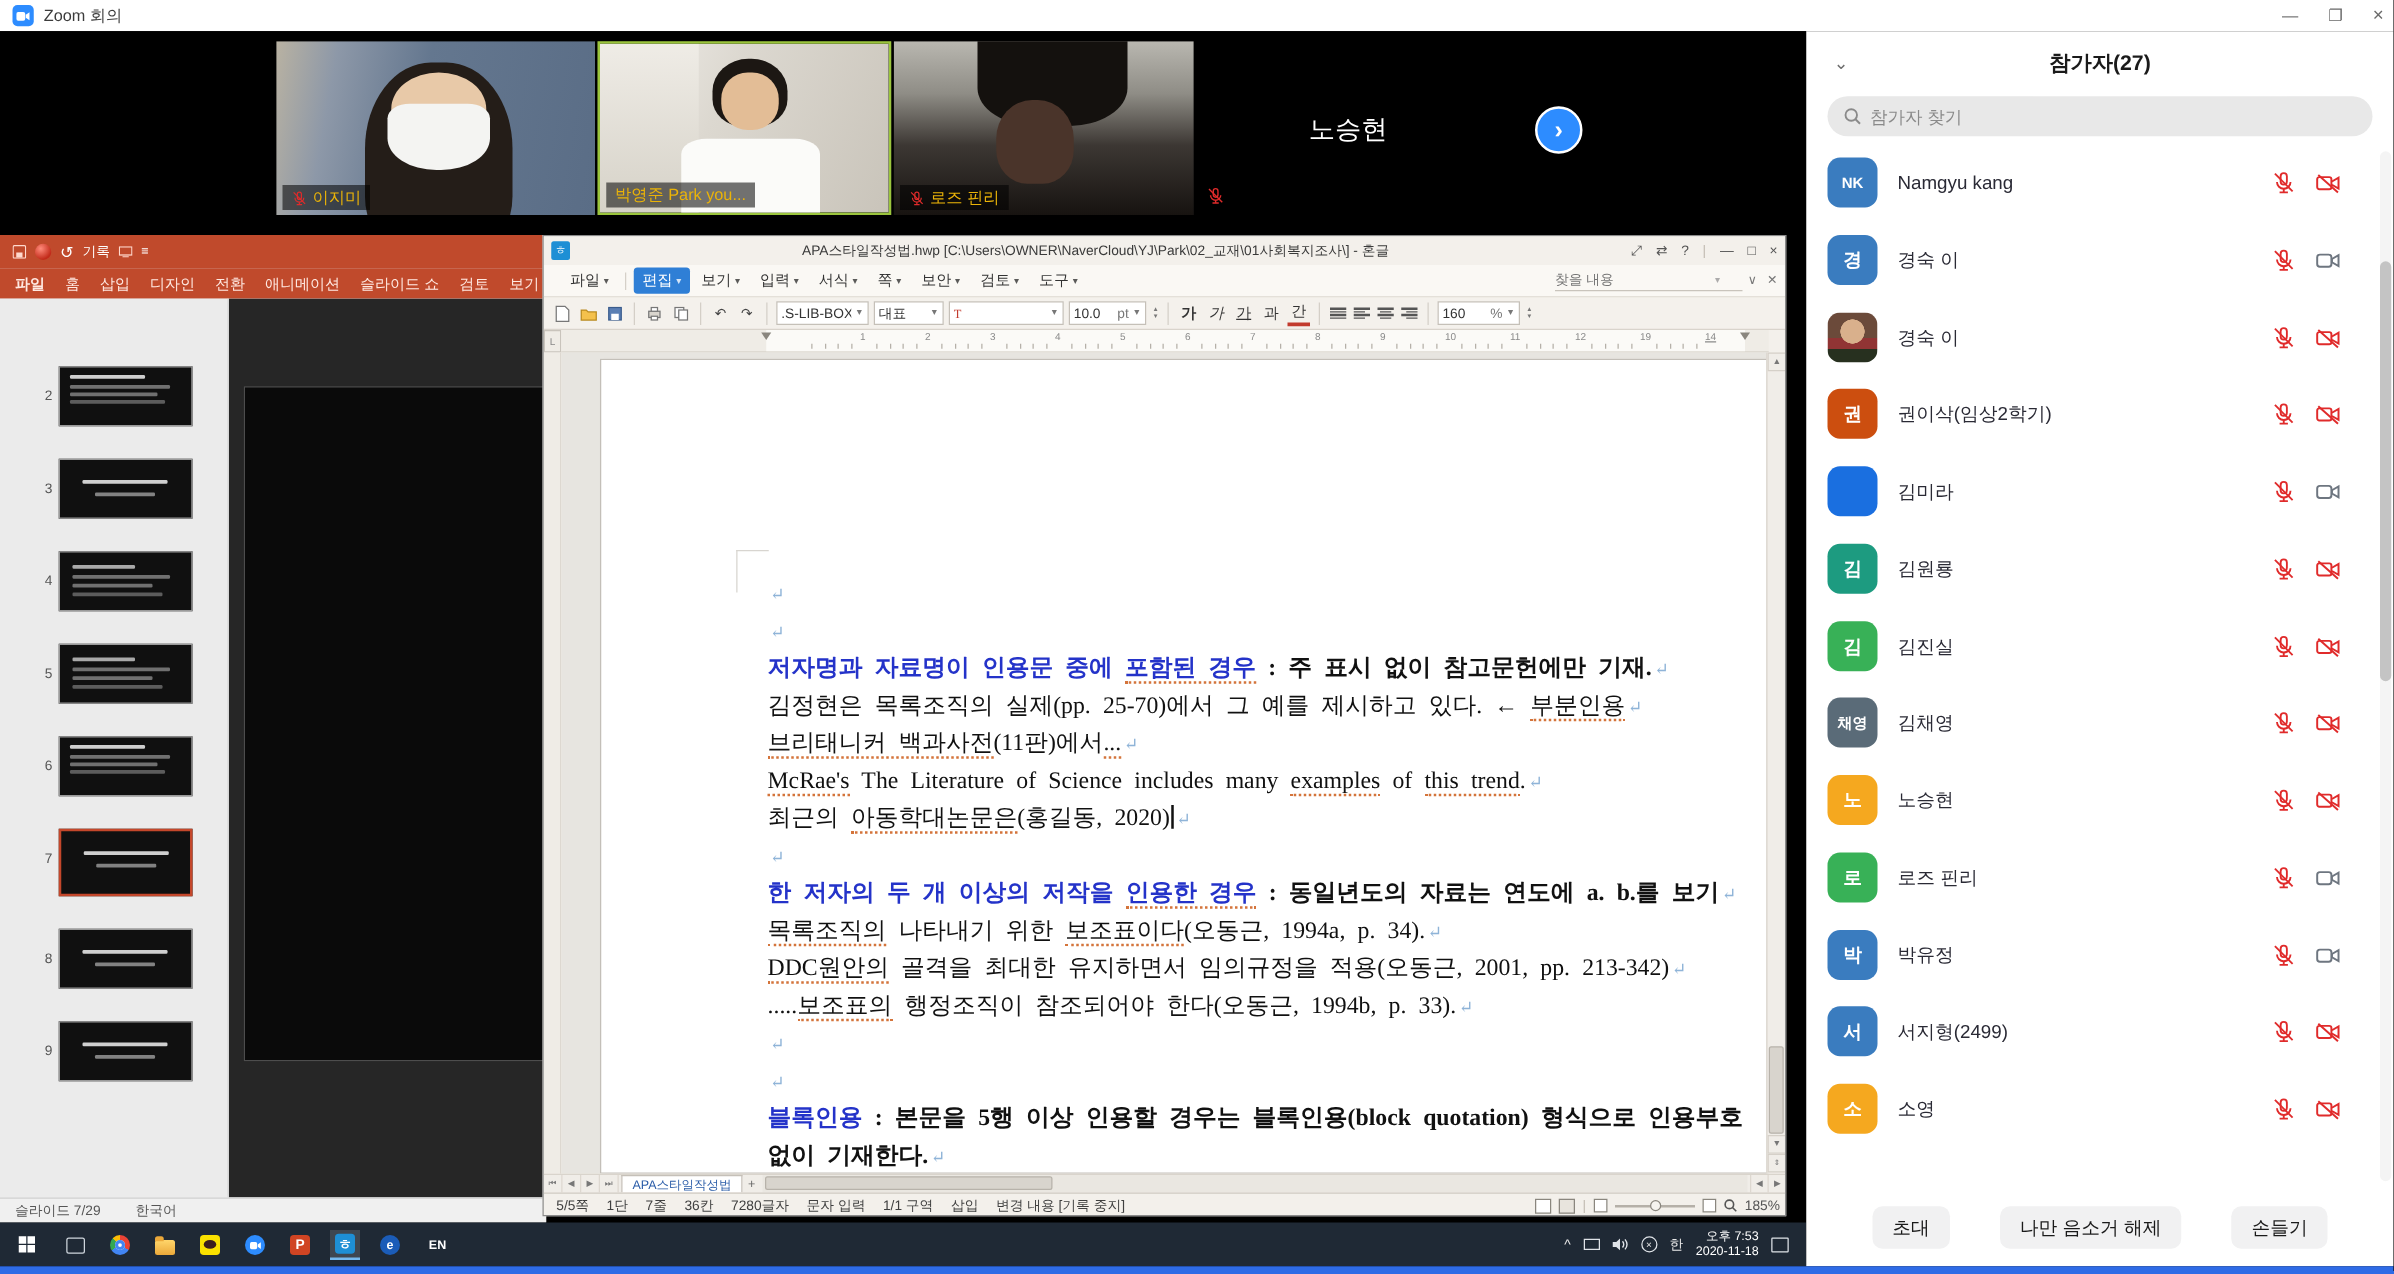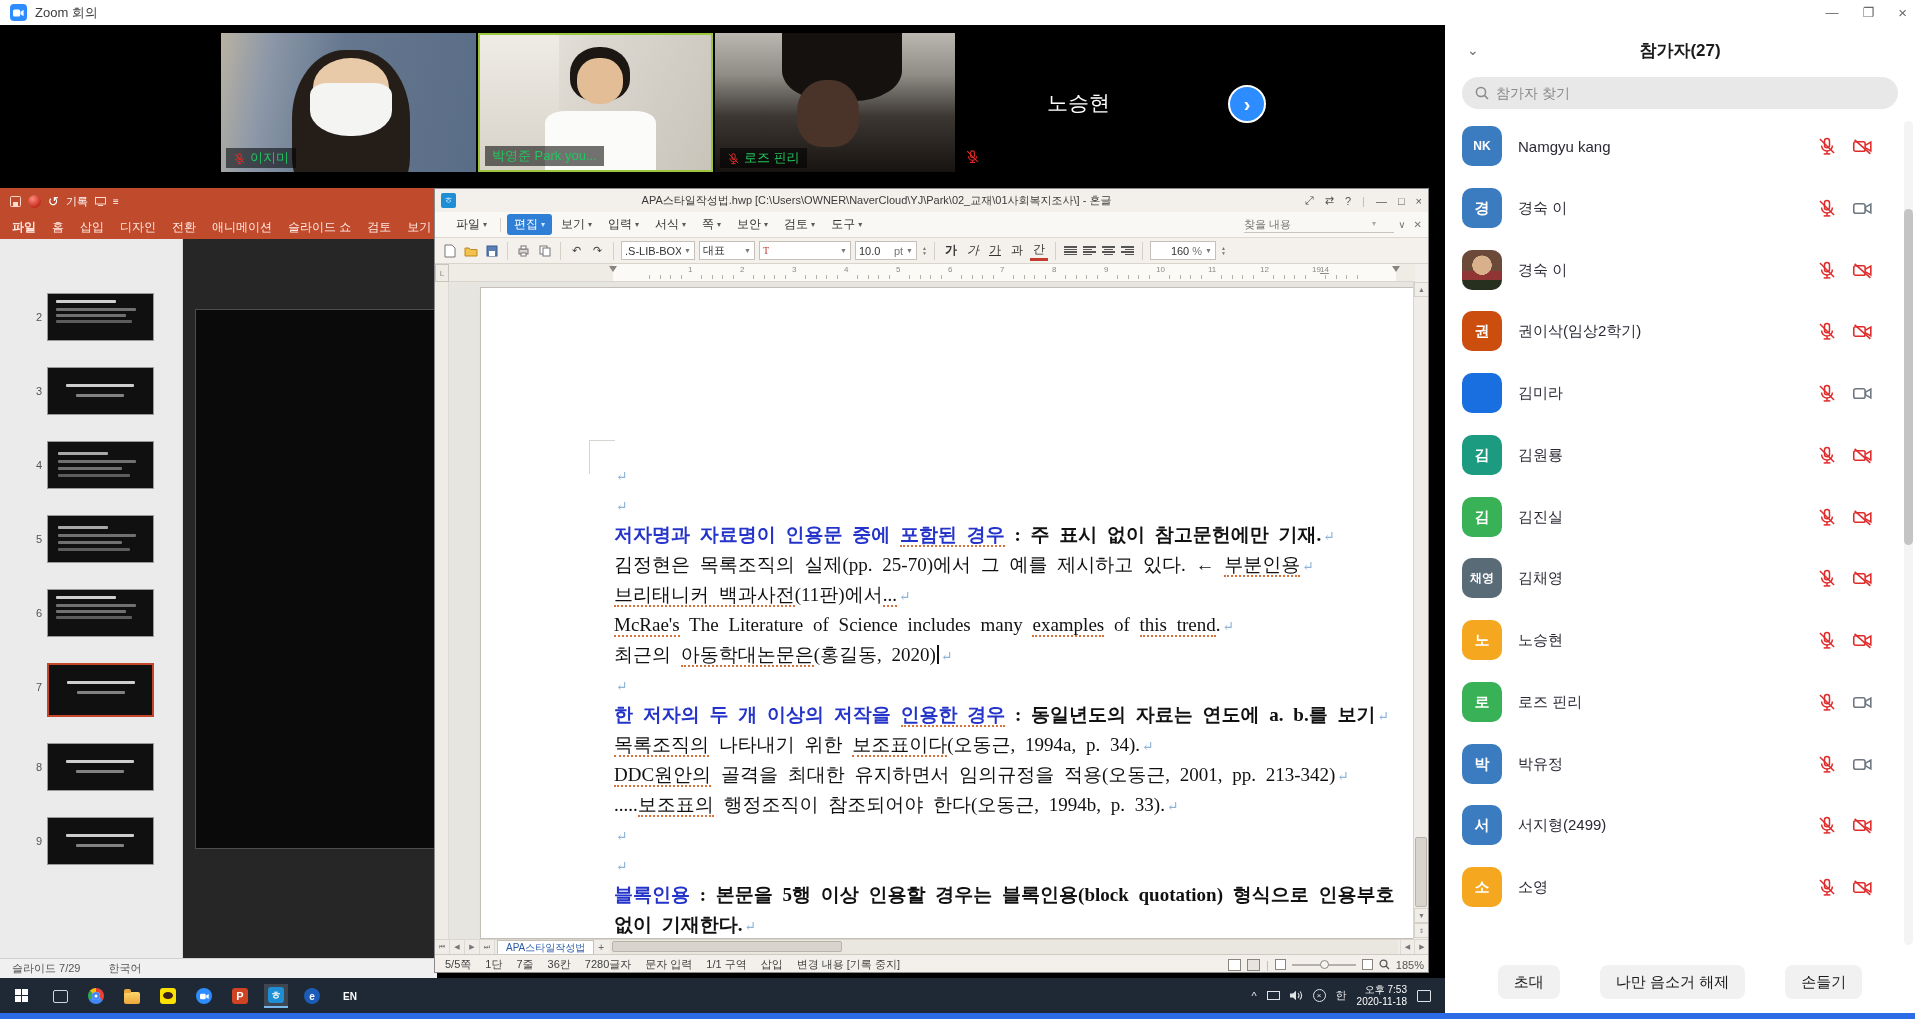--- a/index.html
+++ b/index.html
@@ -14,21 +14,21 @@
   .wincontrols { position:absolute; right:8px; top:0; height:25px; display:flex; align-items:center; gap:24px; color:#6a6a6a; font-size:13px; }
   .wincontrols span { cursor:default; }
 
   
   #share { position:absolute; left:0; top:25px; width:1445px; height:988px; background:#000; overflow:hidden; }
 
   
   #strip { position:absolute; left:0; top:0; width:1445px; height:150px; background:#000; }
   .tile { position:absolute; top:8px; height:139px; background:#111; overflow:hidden; }
   .tile.speaking { border:2px solid #9BC53D; }
-  .vlabel { position:absolute; left:5px; bottom:4px; height:20px; background:rgba(0,0,0,.55); color:#22c55e; font-size:13px; display:flex; align-items:center; padding:0 7px; gap:4px; white-space:nowrap; }
+  .vlabel { position:absolute; left:5px; bottom:4px; height:20px; background:rgba(0,0,0,.55); color:#eab308; font-size:13px; display:flex; align-items:center; padding:0 7px; gap:4px; white-space:nowrap; }
   .tilename-center { position:absolute; left:0; right:0; top:50%; transform:translateY(-50%); text-align:center; color:#fff; font-size:21px; }
   .nextbtn { position:absolute; width:38px; height:38px; border-radius:50%; background:#2D8CFF; border:2px solid #fff; color:#fff; display:flex; align-items:center; justify-content:center; font-size:20px; font-weight:bold; }
   
   .v1bg { position:absolute; inset:0; background:linear-gradient(100deg,#b9b2a2 0%,#8d98a8 18%,#64778f 45%,#5a6d86 100%); }
   .v1hair { position:absolute; left:28%; top:12%; width:46%; height:110%; background:#241d18; border-radius:45% 45% 30% 30%; }
   .v1face { position:absolute; left:36%; top:18%; width:30%; height:42%; background:#e8c9a8; border-radius:50% 50% 45% 45%; }
   .v1mask { position:absolute; left:35%; top:36%; width:32%; height:38%; background:#f4f4f2; border-radius:22% 22% 48% 48%; }
   .v2bg { position:absolute; inset:0; background:linear-gradient(115deg,#f2f0ec 0%,#dcd8d0 40%,#c9c4ba 100%); }
   .v2panel { position:absolute; left:0; top:0; width:34%; height:100%; background:linear-gradient(#efece6,#d6d2c8); }
   .v2hair { position:absolute; left:39%; top:9%; width:26%; height:40%; background:#1c1713; border-radius:48% 48% 40% 40%; }
@@ -469,21 +469,21 @@
             <i style="width: 70%; margin: 0px auto;"></i>
           </span>
           <span class="alignico">
             <i></i>
             <i style="width: 70%; margin-left: 30%;"></i>
             <i></i>
             <i style="width: 70%; margin-left: 30%;"></i>
           </span>
           <span class="tbsep"></span>
           <span class="combo" style="width: 66px;">
-            <span style="flex: 1 1 0%; text-align: right;">160</span>
+            <span style="flex: 1 1 0%;">160</span>
             <span style="color: rgb(119, 119, 119);">%</span>
             <span class="car">▼</span>
           </span>
           <span class="spin">▲<br>▼</span>
         </div>
       <div id="hwp-corner">L</div>
       <div id="hwp-ruler">
           <div class="rband" style="left: 164px; width: 783px;"></div>
           <span class="rnum" style="left: 239px;">1</span>
           <span class="rtick" style="left: 200.4px;"></span>
@@ -543,21 +543,21 @@
           <span class="rnum" style="left: 811px;">12</span>
           <span class="rtick" style="left: 772.4px;"></span>
           <span class="rtick" style="left: 782.8px;"></span>
           <span class="rtick" style="left: 793.2px;"></span>
           <span class="rtick" style="left: 803.6px;"></span>
           <span class="rnum" style="left: 863px;">19</span>
           <span class="rtick" style="left: 824.4px;"></span>
           <span class="rtick" style="left: 834.8px;"></span>
           <span class="rtick" style="left: 845.2px;"></span>
           <span class="rtick" style="left: 855.6px;"></span>
-          <span class="rnum" style="left: 871px; text-decoration: underline;">14</span>
+          <span class="rnum" style="left: 915px; text-decoration: underline;">14</span>
           <span class="rtick" style="left: 876.4px;"></span>
           <span class="rtick" style="left: 886.8px;"></span>
           <span class="rtick" style="left: 897.2px;"></span>
           <span class="rtick" style="left: 907.6px;"></span>
           <span class="rmark" style="left: 160px; top: 2px; border-top: 6px solid rgb(138, 134, 126);"></span>
           <span class="rmark" style="left: 943px; top: 2px; border-top: 6px solid rgb(138, 134, 126);"></span>
         </div>
       <div id="hwp-vruler"></div>
       <div id="hwp-content">
         <div id="page">

